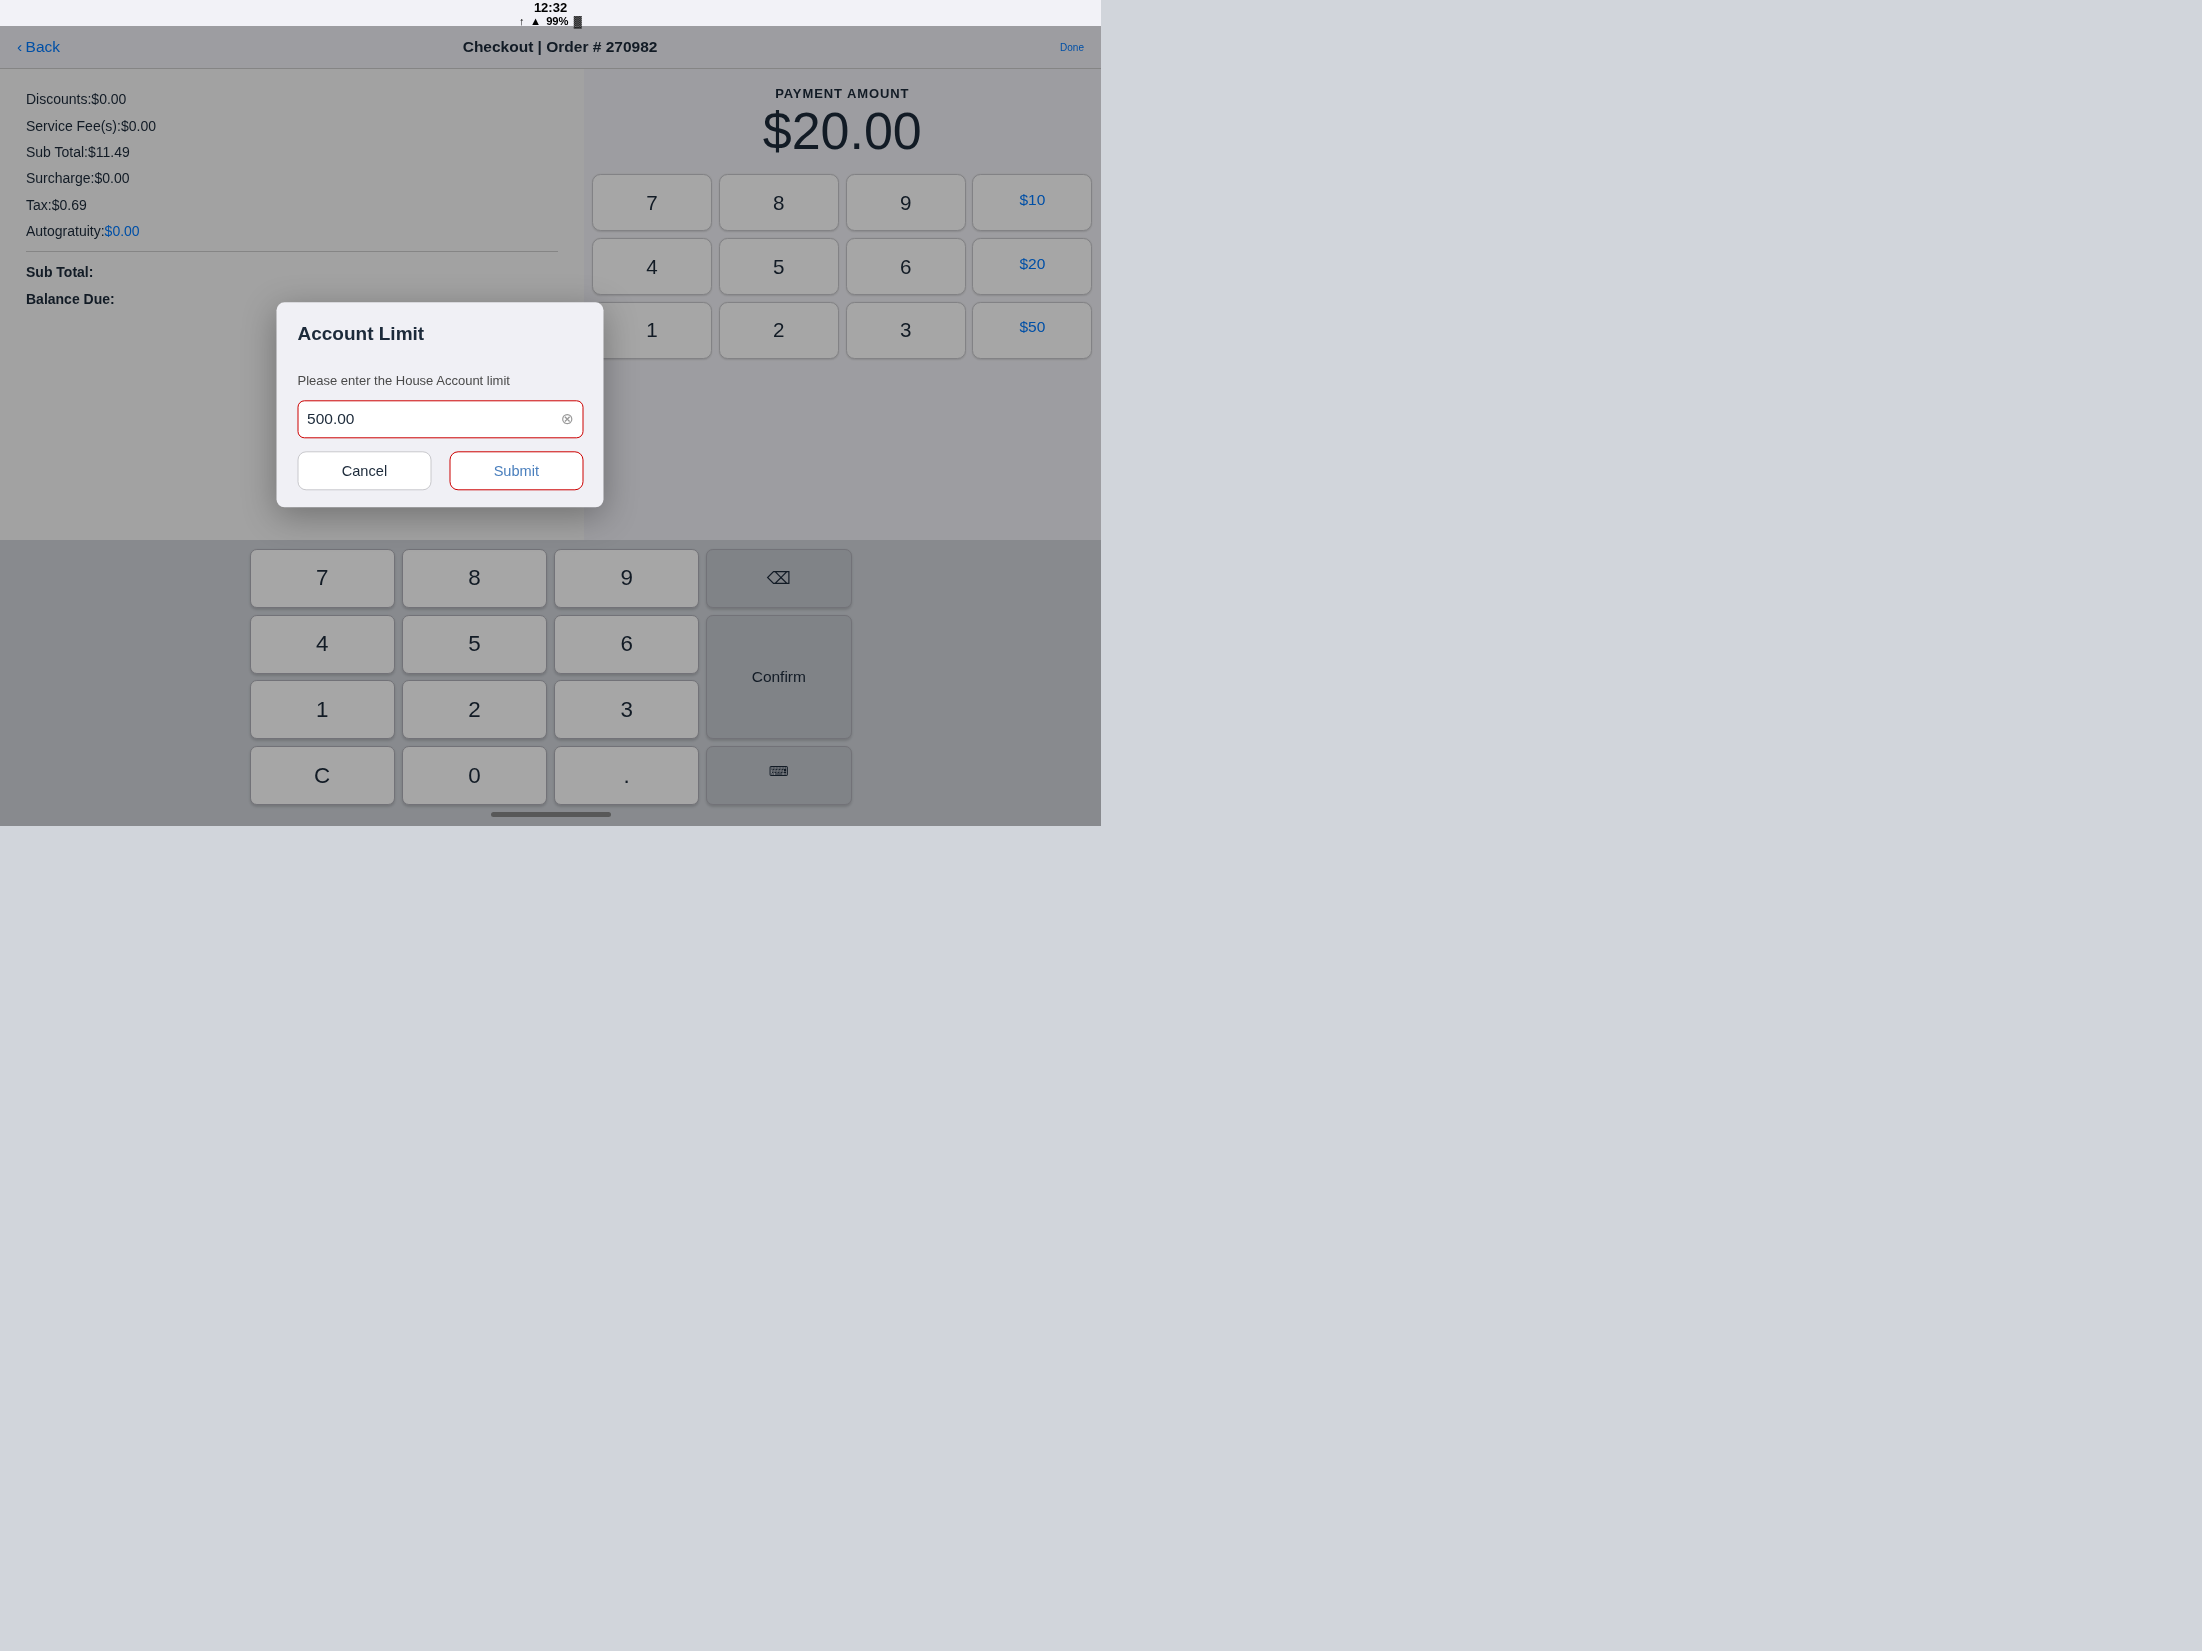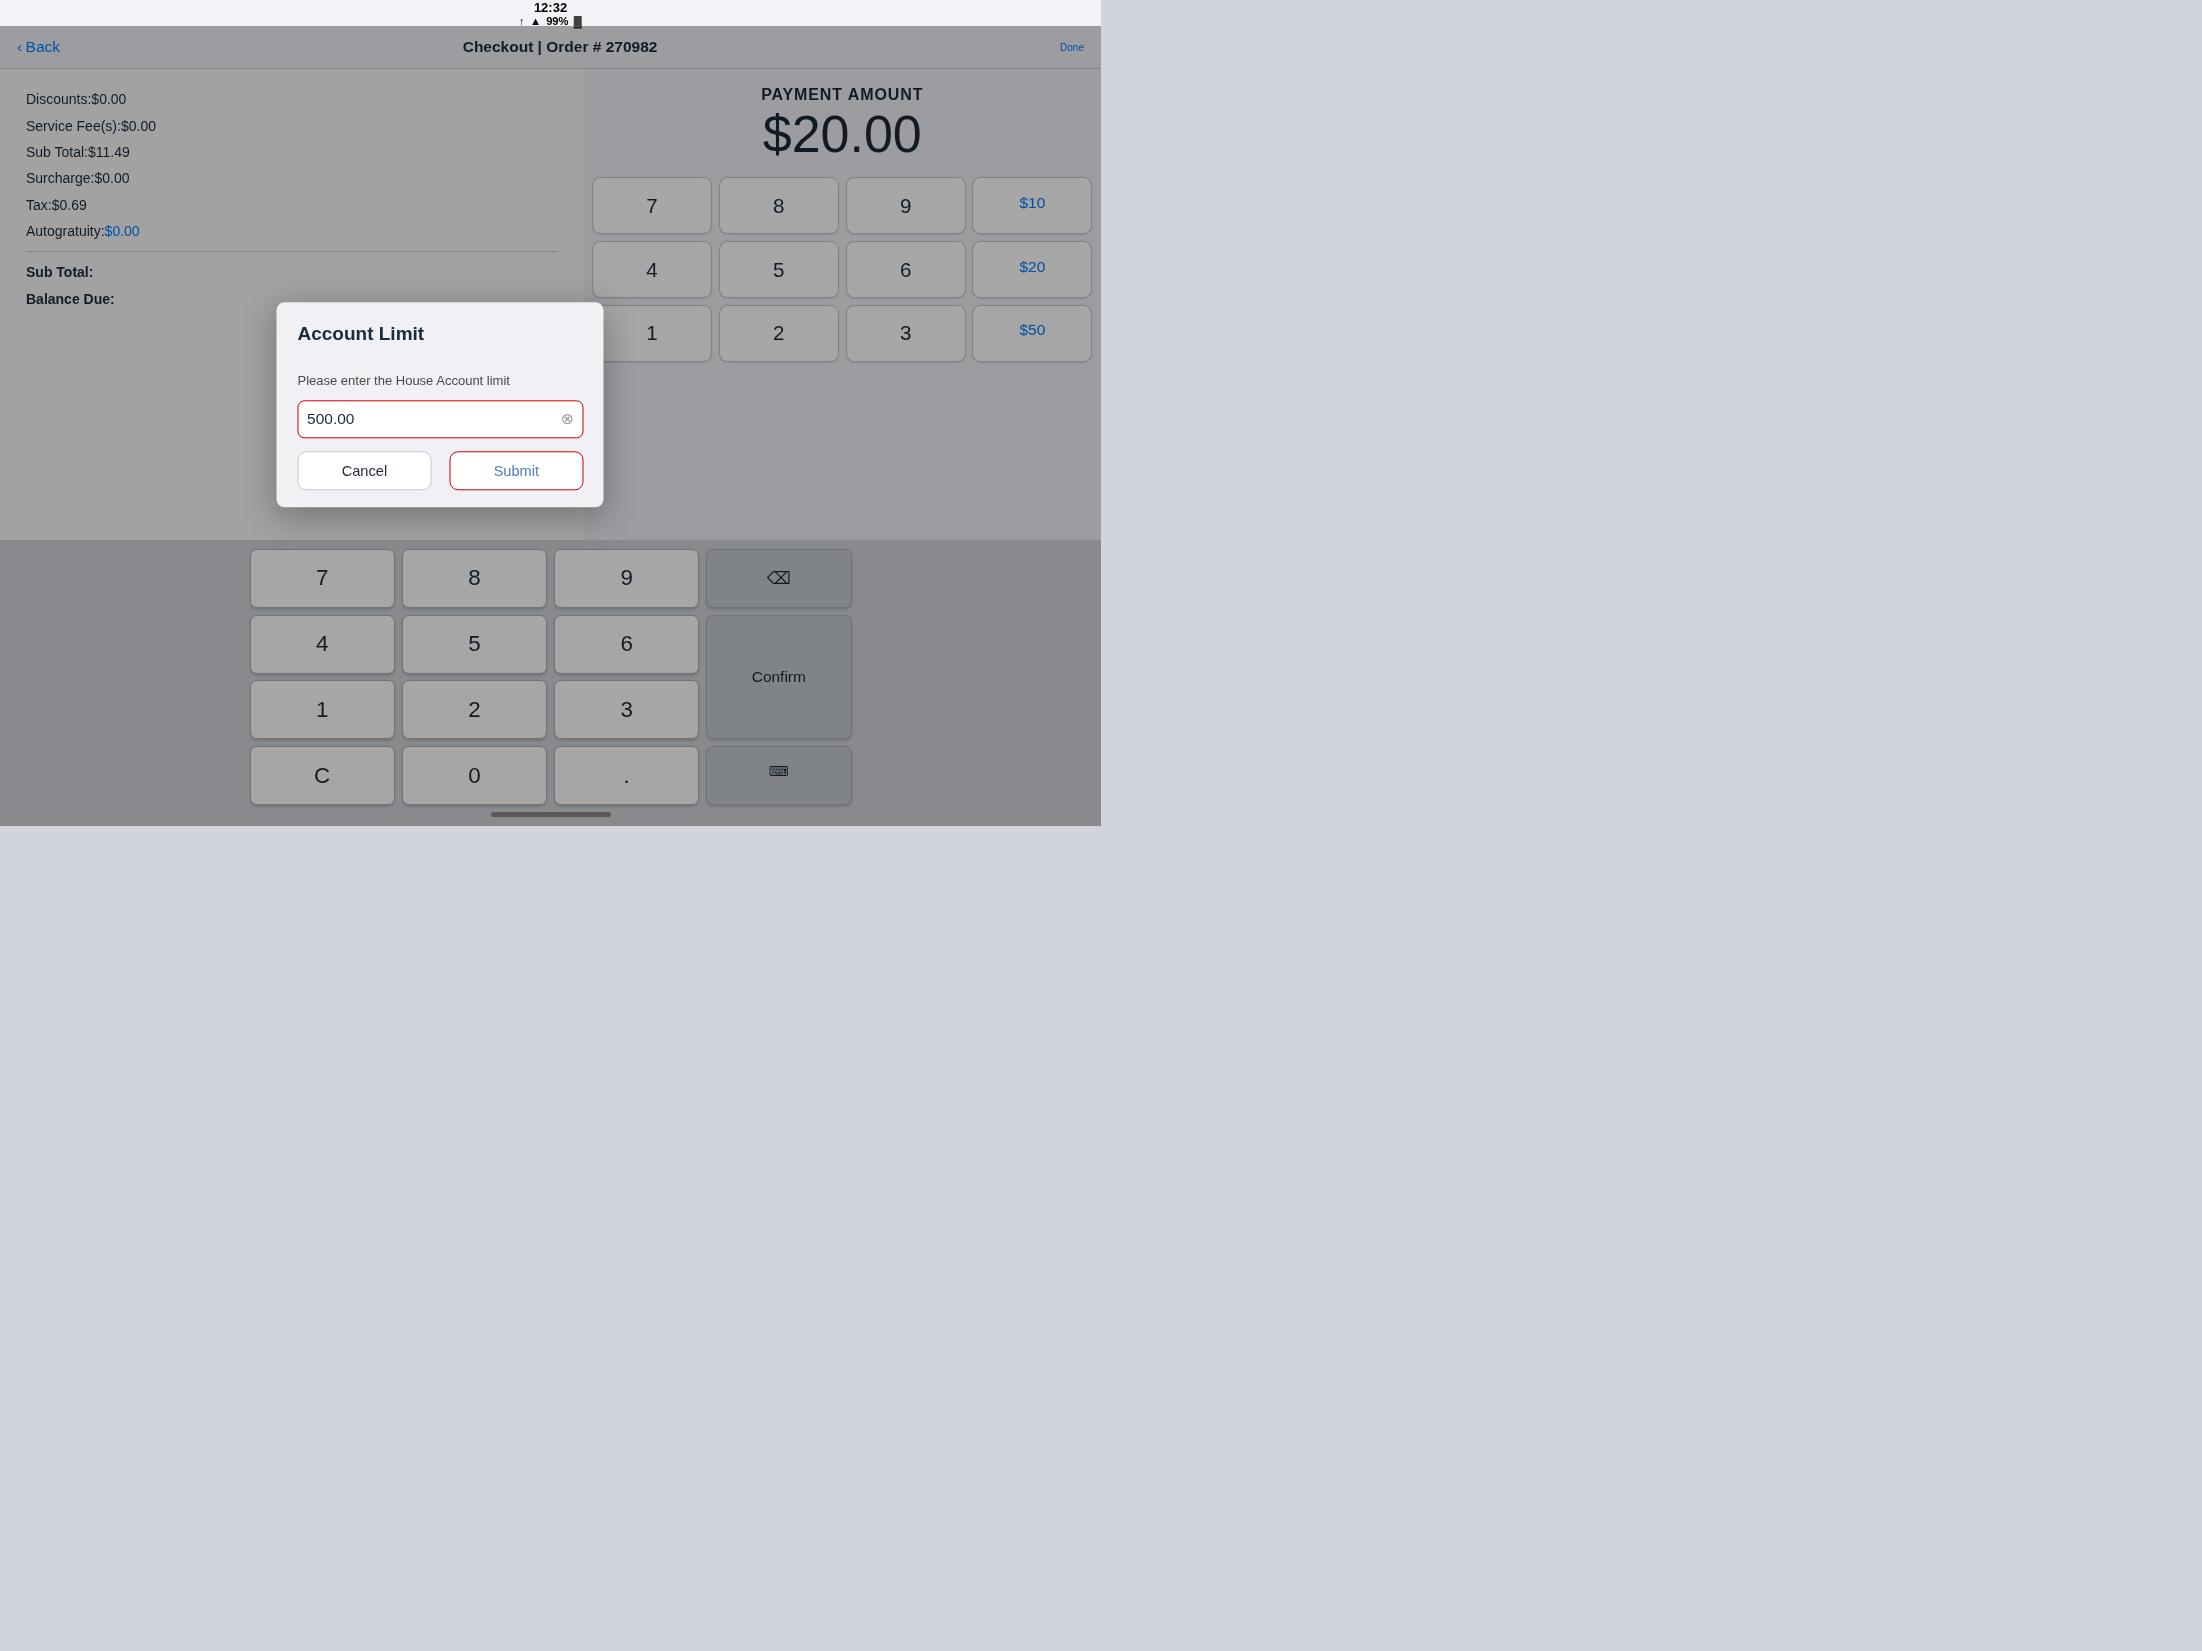--- a/index.html
+++ b/index.html
@@ -105,21 +105,21 @@
       align-items: center;
       padding: 8.6px 8.6px 0 8.6px;
     }
 
     .payment-amount-section {
       text-align: center;
       padding: 8.6px 0 13px 0;
       width: 100%;
     }
     .payment-label {
-      font-size: 16px;
+      font-size: 13px;
       font-weight: 700;
       color: #1c2a3a;
       letter-spacing: 0.9px;
       text-transform: uppercase;
     }
     .payment-value {
       font-size: 52px;
       font-weight: 300;
       color: #1c2a3a;
     }

